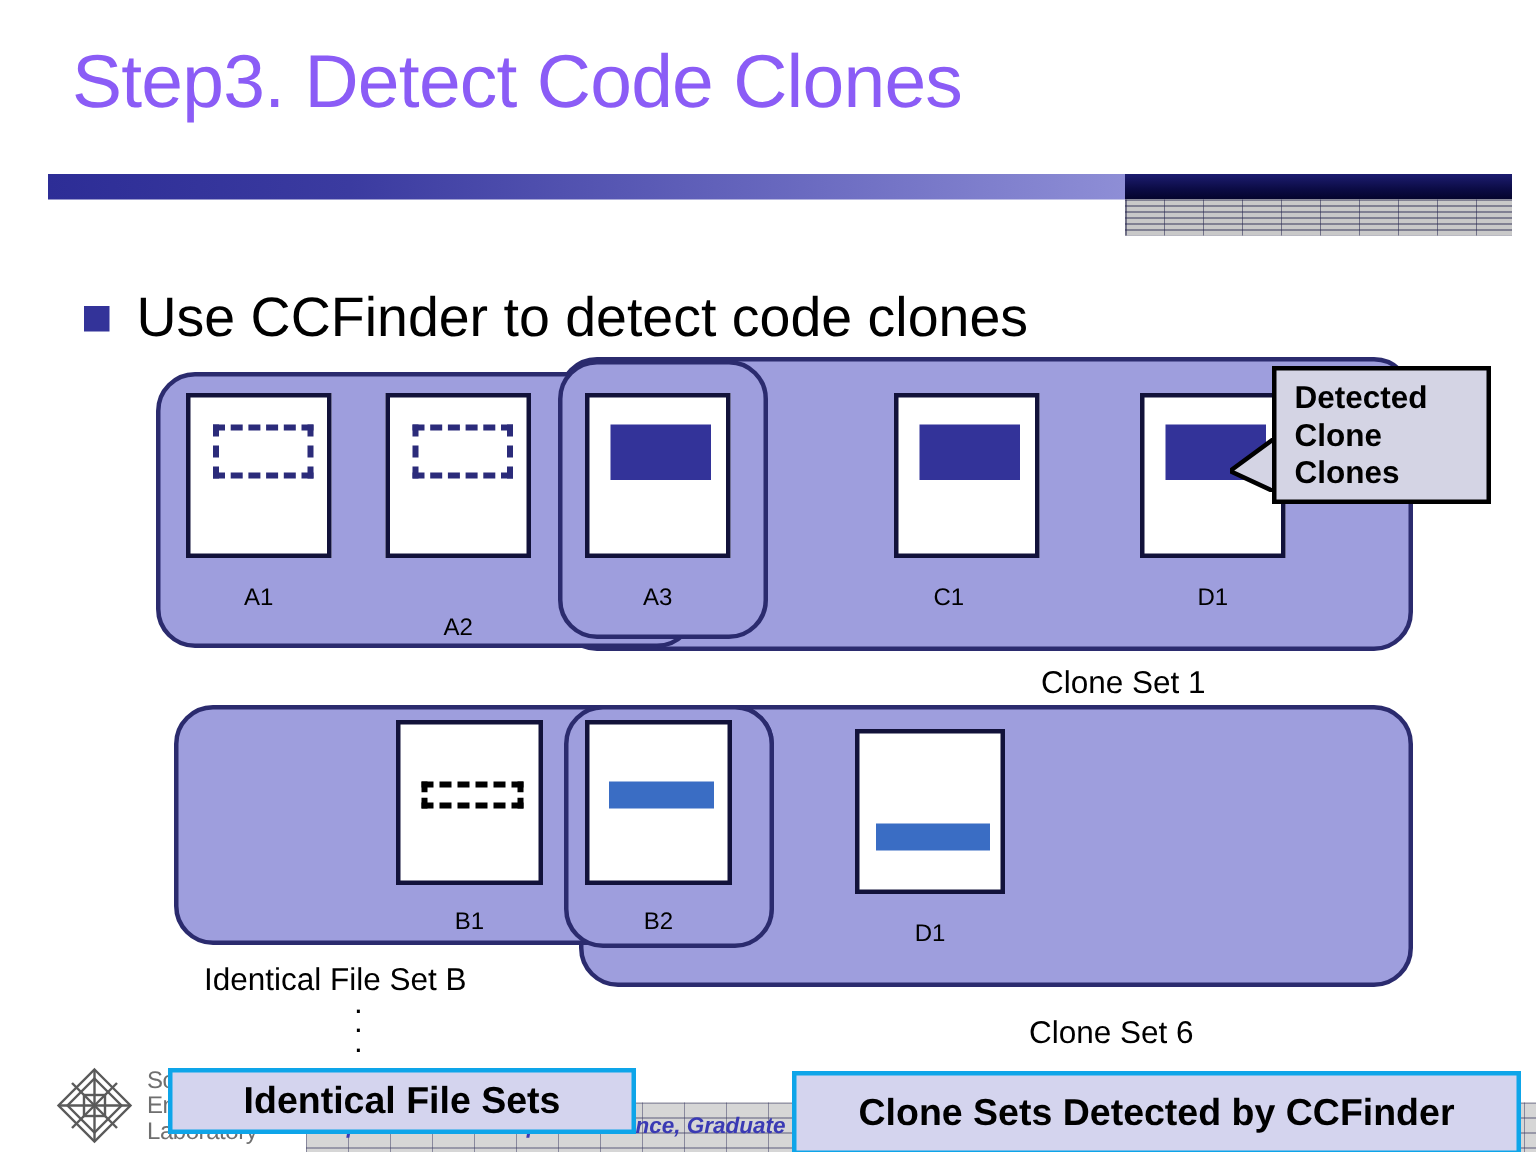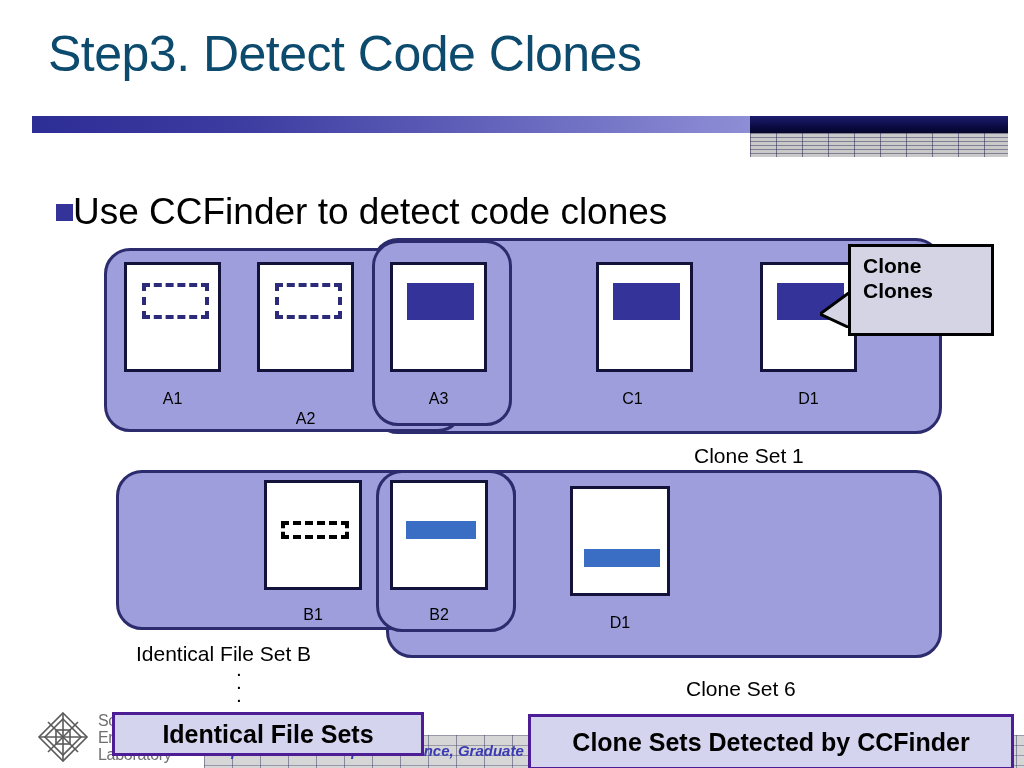--- a/index.html
+++ b/index.html
@@ -18,21 +18,21 @@
 
   
   .slide-title {
     position: absolute;
     left: 48px;
     top: 24px;
     font-size: 50px;
     line-height: 60px;
     font-weight: normal;
     letter-spacing: -0.5px;
-    color: #0c4a6e;
+    color: #8b5cf6;
     white-space: nowrap;
   }
 
   
   .title-bar {
     position: absolute;
     left: 32px;
     top: 116px;
     width: 718px;
     height: 17px;
@@ -58,20 +58,21 @@
       repeating-linear-gradient(to bottom, rgba(40,40,80,0.45) 0 1px, transparent 1px 4px);
   }
 
   
   .bullet-row {
     position: absolute;
     left: 56px;
     top: 190px;
     display: flex;
     align-items: center;
+    gap: 18px;
   }
   .bullet-marker {
     width: 17px;
     height: 17px;
     background: #333399;
     flex: none;
   }
   .bullet-text {
     font-size: 37px;
     line-height: 44px;
@@ -187,21 +188,21 @@
     top: 292px;
     width: 32px;
     height: 36px;
     z-index: 11;
   }
 
   
   .legend-box {
     position: absolute;
     background: #d4d4ee;
-    border: 3px solid #4c1d95;
+    border: 3px solid #0ea5e9;
     box-sizing: border-box;
     display: flex;
     align-items: center;
     justify-content: center;
     z-index: 20;
   }
   .legend-left  { left: 112px; top: 712px; width: 312px; height: 44px; }
   .legend-right { left: 528px; top: 714px; width: 486px; height: 56px; }
   .legend-text {
     font-size: 25px;
@@ -327,20 +328,21 @@
   <div class="vert-dots">
     <span>.</span>
     <span>.</span>
     <span>.</span>
   </div>
 
   <svg class="callout-tail" viewBox="0 0 32 36">
     <polygon points="0,22 30,0 30,36" fill="#d4d4e4" stroke="#000000" stroke-width="3" stroke-linejoin="round"></polygon>
   </svg>
   <div class="callout">
+    <div class="callout-line">Detected</div>
     <div class="callout-line">Clone</div>
     <div class="callout-line">Clones</div>
   </div>
 </div>
 
 <div class="footer-grid"></div>
 <div class="footer-text">Department of Computer Science, Graduate Sc</div>
 
 <div class="logo-wrap">
   <svg class="logo-mark" width="54" height="54" viewBox="0 0 54 54">

